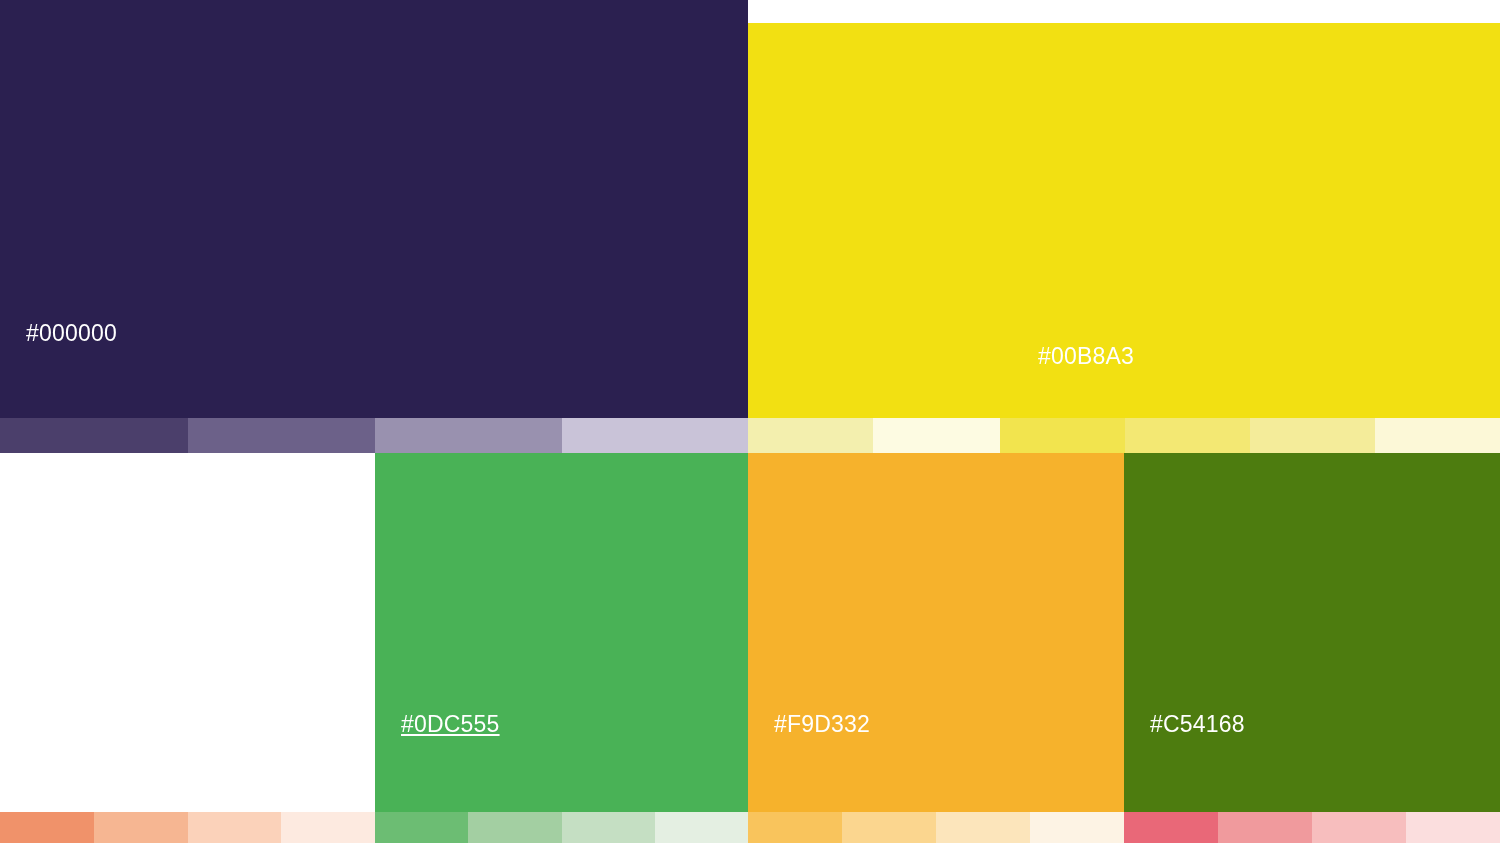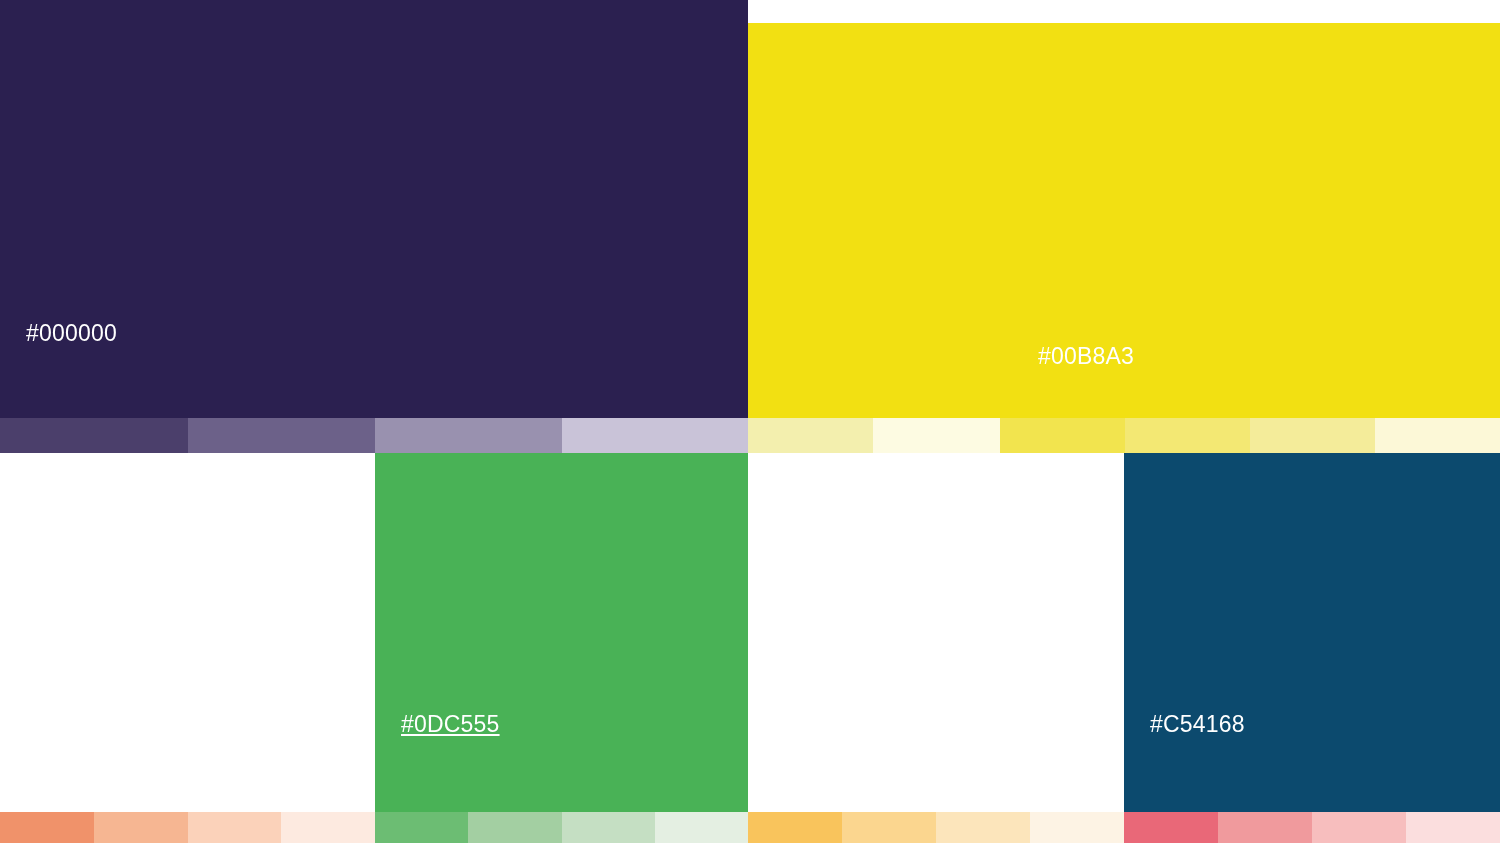--- a/index.html
+++ b/index.html
@@ -50,21 +50,24 @@
 <div id="palette" style="width: 1500px; height: 843px; background: rgb(255, 255, 255);">
     <div class="swatch" style="left: 0px; top: 0px; width: 748px; height: 418px; background: rgb(43, 32, 80);">
       <span class="swatch-label" style="color: rgb(255, 255, 255); bottom: 73px;">#000000</span>
     </div>
     <div class="swatch" style="left: 748px; top: 0px; width: 752px; height: 418px; background: rgb(242, 224, 18); margin-top: 23px;">
       <span class="swatch-label" style="color: rgb(255, 255, 255); bottom: 73px; left: 290px;">#00B8A3</span>
     </div>
     <div class="swatch" style="left: 375px; top: 453px; width: 373px; height: 359px; background: rgb(73, 178, 86);">
       <span class="swatch-label" style="color: rgb(255, 255, 255); bottom: 76px; text-decoration: underline;">#0DC555</span>
     </div>
-    <div class="swatch" style="left: 1124px; top: 453px; width: 376px; height: 359px; background: #0c4a6e;">
+    <div class="swatch" style="left: 748px; top: 453px; width: 376px; height: 359px; background: rgb(246, 178, 44);">
+      <span class="swatch-label" style="color: rgb(255, 255, 255); bottom: 76px;">#F9D332</span>
+    </div>
+    <div class="swatch" style="left: 1124px; top: 453px; width: 376px; height: 359px; background: #4d7c0f;">
       <span class="swatch-label" style="color: rgb(255, 255, 255); bottom: 76px;">#C54168</span>
     </div>
     <div class="tint" style="left: 0px; top: 418px; width: 188px; height: 35px; background: rgb(75, 63, 107);"></div>
     <div class="tint" style="left: 188px; top: 418px; width: 187px; height: 35px; background: rgb(108, 97, 137);"></div>
     <div class="tint" style="left: 375px; top: 418px; width: 187px; height: 35px; background: rgb(153, 145, 175);"></div>
     <div class="tint" style="left: 562px; top: 418px; width: 186px; height: 35px; background: rgb(201, 195, 216);"></div>
     <div class="tint" style="left: 748px; top: 418px; width: 125px; height: 35px; background: rgb(243, 239, 174);"></div>
     <div class="tint" style="left: 873px; top: 418px; width: 127px; height: 35px; background: rgb(253, 251, 226);"></div>
     <div class="tint" style="left: 1000px; top: 418px; width: 125px; height: 35px; background: rgb(242, 228, 78);"></div>
     <div class="tint" style="left: 1125px; top: 418px; width: 125px; height: 35px; background: rgb(243, 232, 115);"></div>

